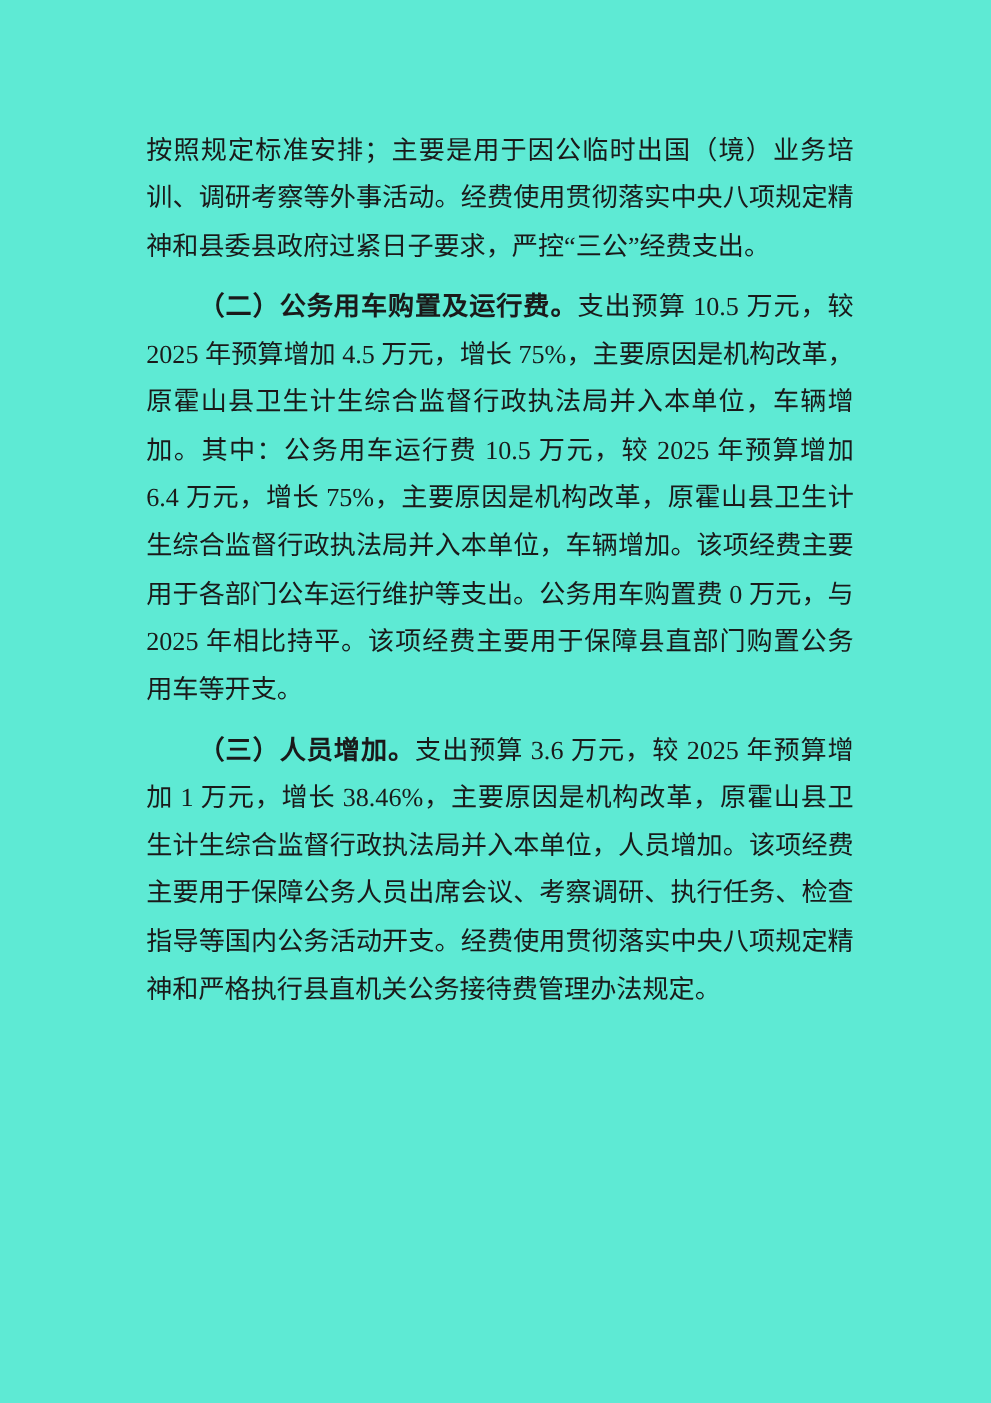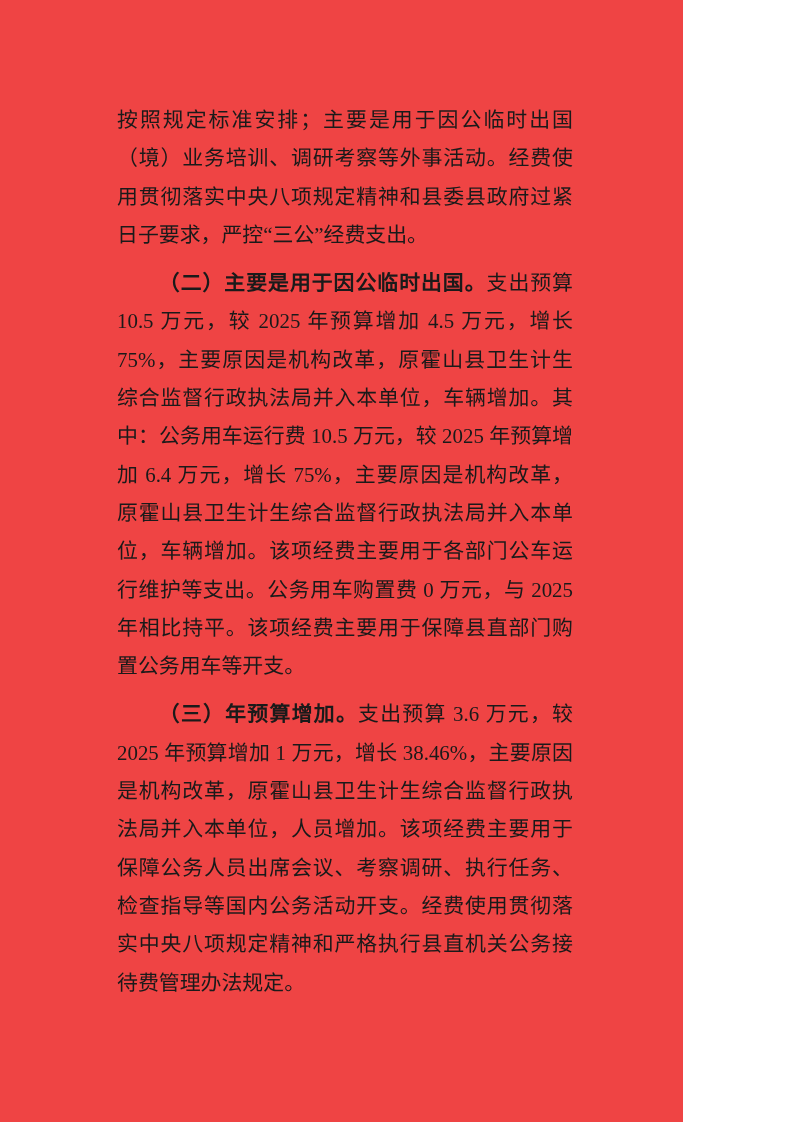--- a/index.html
+++ b/index.html
@@ -2,23 +2,23 @@
 <html lang="zh-CN"><head>
 <meta charset="utf-8">
 <style>
   html, body {
     margin: 0;
     padding: 0;
     background: #ffffff;
   }
   .page {
     position: relative;
-    width: 683px;
+    width: 793px;
     height: 1122px;
-    background: #ef4444;
+    background: #5eead4;
     box-sizing: border-box;
     padding: 101px 110px 0 117px;
     overflow: hidden;
   }
   .para {
     margin: 0 0 10px 0;
     font-family: "Liberation Serif", "DejaVu Serif", serif;
     font-size: 20.9px;
     line-height: 38.3px;
     color: #1a1a1a;
@@ -33,17 +33,17 @@
     font-weight: bold;
   }
 </style>
 </head>
 <body>
 
 <div class="page">
 
   <p class="para"><span>按照规定标准安排；主要是用于因公临时出国（境）业务培训、调研考察等外事活动。经费使用贯彻落实中央八项规定精神和县委县政府过紧日子要求，严控“三公”经费支出。</span></p>
 
-  <p class="para indent"><b>（二）主要是用于因公临时出国。</b><span>支出预算 10.5 万元，较 2025 年预算增加 4.5 万元，增长 75%，主要原因是机构改革，原霍山县卫生计生综合监督行政执法局并入本单位，车辆增加。其中：公务用车运行费 10.5 万元，较 2025 年预算增加 6.4 万元，增长 75%，主要原因是机构改革，原霍山县卫生计生综合监督行政执法局并入本单位，车辆增加。该项经费主要用于各部门公车运行维护等支出。公务用车购置费 0 万元，与 2025 年相比持平。该项经费主要用于保障县直部门购置公务用车等开支。</span></p>
+  <p class="para indent"><b>（二）公务用车购置及运行费。</b><span>支出预算 10.5 万元，较 2025 年预算增加 4.5 万元，增长 75%，主要原因是机构改革，原霍山县卫生计生综合监督行政执法局并入本单位，车辆增加。其中：公务用车运行费 10.5 万元，较 2025 年预算增加 6.4 万元，增长 75%，主要原因是机构改革，原霍山县卫生计生综合监督行政执法局并入本单位，车辆增加。该项经费主要用于各部门公车运行维护等支出。公务用车购置费 0 万元，与 2025 年相比持平。该项经费主要用于保障县直部门购置公务用车等开支。</span></p>
 
-  <p class="para indent"><b>（三）年预算增加。</b><span>支出预算 3.6 万元，较 2025 年预算增加 1 万元，增长 38.46%，主要原因是机构改革，原霍山县卫生计生综合监督行政执法局并入本单位，人员增加。该项经费主要用于保障公务人员出席会议、考察调研、执行任务、检查指导等国内公务活动开支。经费使用贯彻落实中央八项规定精神和严格执行县直机关公务接待费管理办法规定。</span></p>
+  <p class="para indent"><b>（三）人员增加。</b><span>支出预算 3.6 万元，较 2025 年预算增加 1 万元，增长 38.46%，主要原因是机构改革，原霍山县卫生计生综合监督行政执法局并入本单位，人员增加。该项经费主要用于保障公务人员出席会议、考察调研、执行任务、检查指导等国内公务活动开支。经费使用贯彻落实中央八项规定精神和严格执行县直机关公务接待费管理办法规定。</span></p>
 
 </div>
 
 </body></html>

